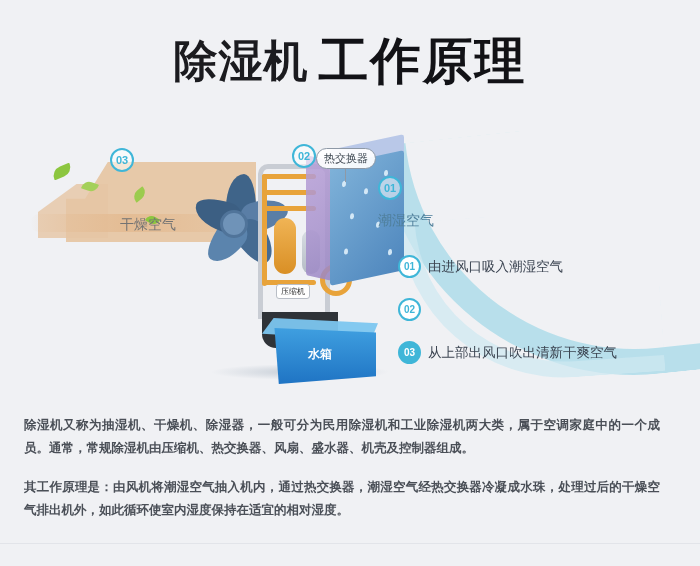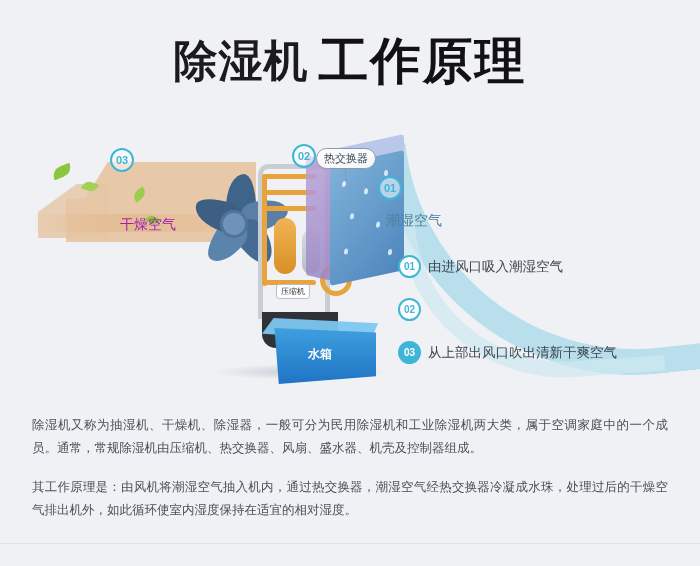--- a/index.html
+++ b/index.html
@@ -164,21 +164,21 @@
   
   .badge{
     position:absolute;width:20px;height:20px;border-radius:50%;
     border:2px solid #3fb6d8;color:#3fb6d8;
     font-size:11px;font-weight:700;line-height:20px;text-align:center;
     background:rgba(255,255,255,.55);
   }
   .cap{
     position:absolute;font-size:13px;color:#5a6a78;white-space:nowrap;
   }
-  .cap.dry{color:#a21caf;font-size:14px;}
+  .cap.dry{color:#737373;font-size:14px;}
   .cap.wet{color:#4f7f9b;font-size:14px;}
   .hx-callout{
     position:absolute;left:316px;top:30px;
     border:1px solid #8e99a6;border-radius:11px;background:rgba(255,255,255,.92);
     padding:2px 7px;font-size:11px;color:#3c4650;white-space:nowrap;
   }
   .hx-callout:after{
     content:"";position:absolute;left:28px;bottom:-14px;
     border-left:1px solid #8e99a6;height:14px;
   }
@@ -200,21 +200,21 @@
     position:absolute;left:0;top:246px;width:700px;
     text-align:center;pointer-events:none;
   }
   .wm-line{
     font-size:30px;font-weight:700;color:rgba(255,255,255,.88);
     letter-spacing:2px;line-height:38px;
     text-shadow:0 1px 2px rgba(160,170,185,.35);
   }
 
   
-  .copy{position:absolute;left:32px;top:414px;width:636px;}
+  .copy{position:absolute;left:24px;top:414px;width:636px;font-weight:bold;}
   .copy p{
     margin:0 0 16px 0;font-size:12.5px;line-height:23px;color:#4a4f57;
     text-align:justify;
   }
   .divider{
     position:absolute;left:0;top:543px;width:700px;height:1px;
     background:#e2e4e9;
   }
 </style>
 </head>
@@ -280,21 +280,21 @@
     <div class="tank"></div>
     <div class="tank-label">水箱</div>
 
     <div class="badge" style="left:110px;top:30px;">03</div>
     <div class="cap dry" style="left:120px;top:98px;">干燥空气</div>
 
     <div class="badge" style="left:292px;top:26px;">02</div>
     <div class="hx-callout">热交换器</div>
 
     <div class="badge" style="left:378px;top:58px;">01</div>
-    <div class="cap wet" style="left:386px;top:94px;">潮湿空气</div>
+    <div class="cap wet" style="left:378px;top:94px;">潮湿空气</div>
   </div>
 
   <div class="steps">
     <div class="step">
       <div class="step-num">01</div>
       <div class="step-text">由进风口吸入潮湿空气</div>
     </div>
     <div class="step">
       <div class="step-num">02</div>
     </div>

